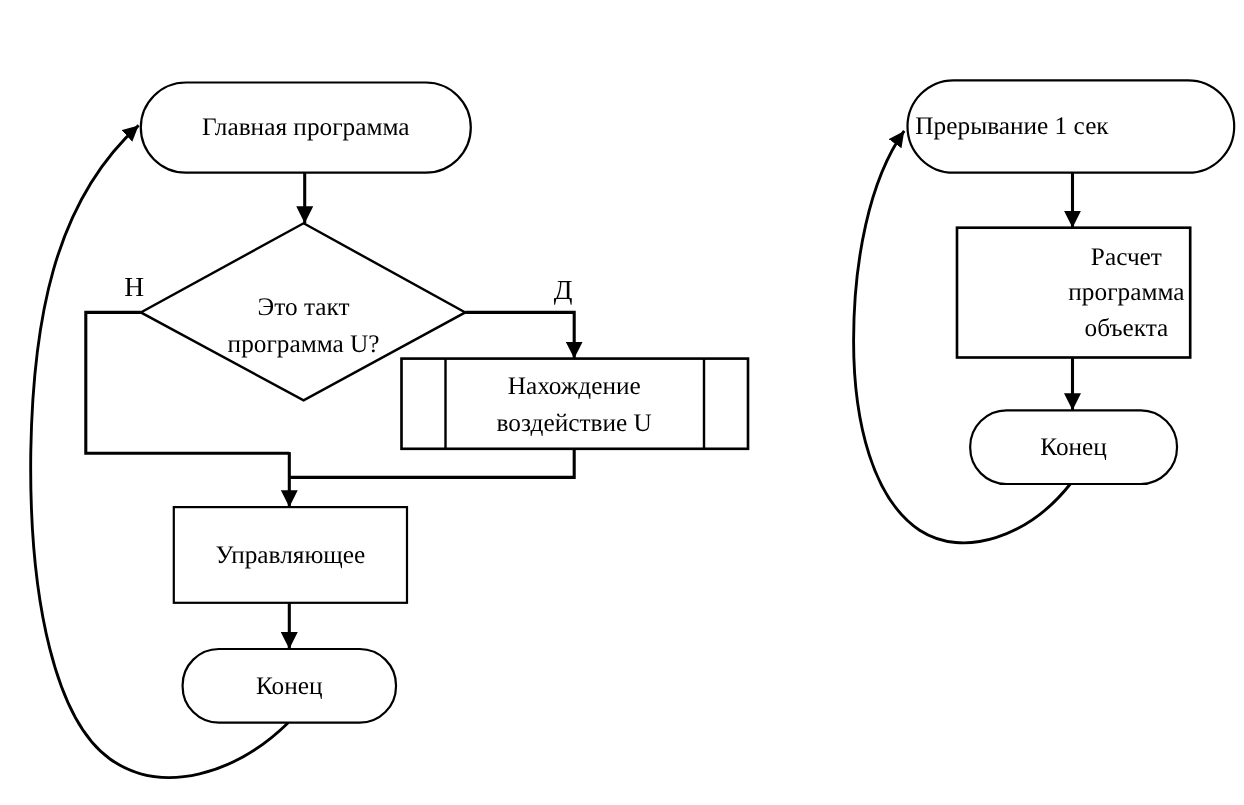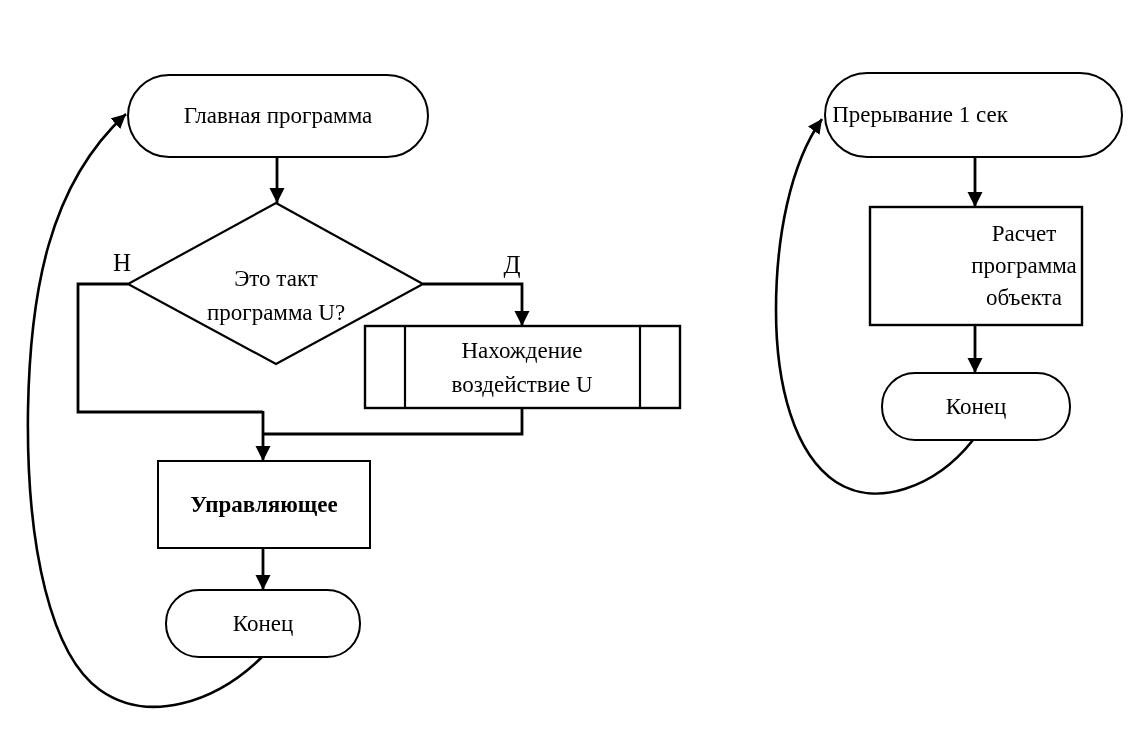--- a/index.html
+++ b/index.html
@@ -85,21 +85,21 @@
 
   <div class="lbl branch-lbl" style="left:122px; top:262px;">Н</div>
 
   <div class="lbl branch-lbl" style="left:512px; top:264px;">Д</div>
 
   <div class="lbl" style="left:522px; top:368px;">
     <div>Нахождение</div>
     <div>воздействие U</div>
   </div>
 
-  <div class="lbl" style="left:264px; top:505px;font-weight:bold;">
+  <div class="lbl" style="left:264px; top:505px;">
     <div>Управляющее</div>
   </div>
 
   <div class="lbl" style="left:263px; top:624px;">Конец</div>
 
   <div class="lbl" style="left:920px; top:115px;">Прерывание 1 сек</div>
 
   <div class="lbl" style="left:1024px; top:266px; line-height:32px;text-align:center;">
     <div>Расчет</div>
     <div>программа</div>

